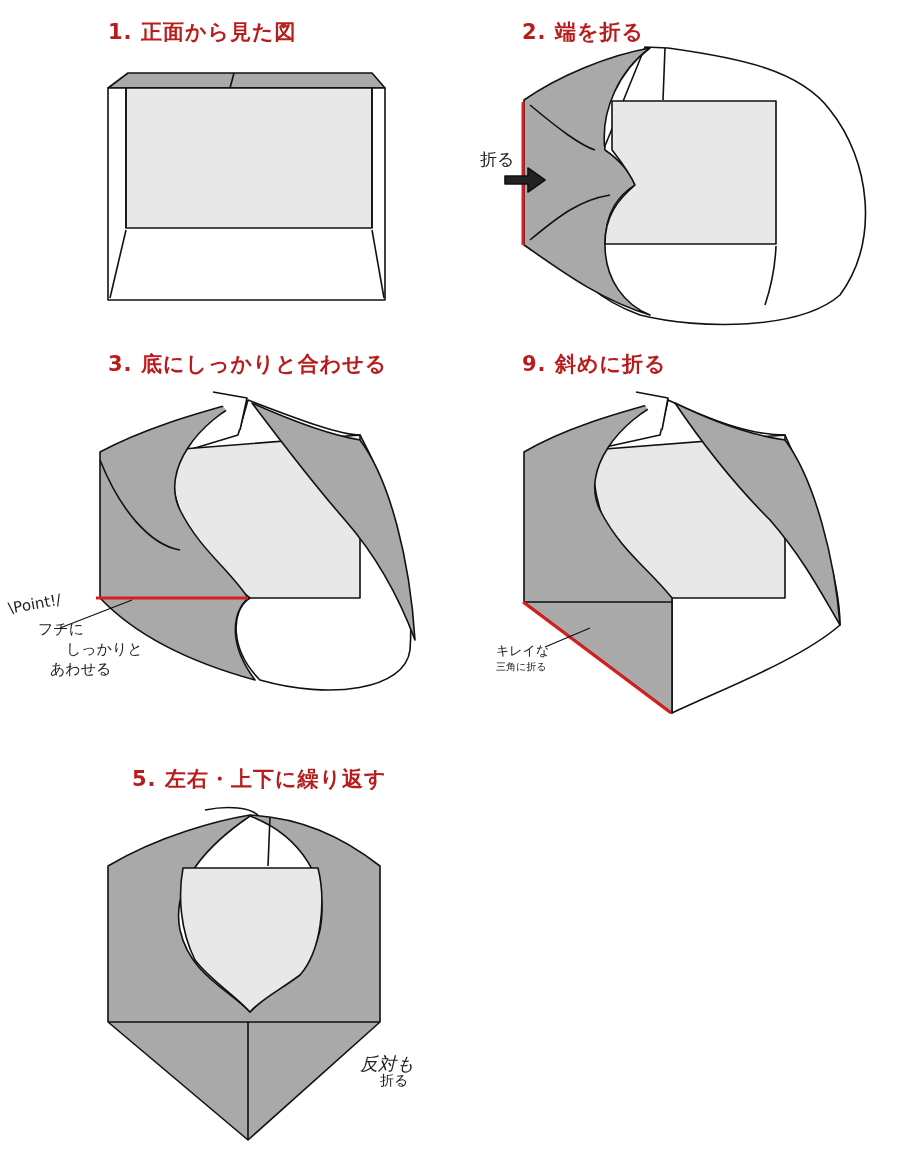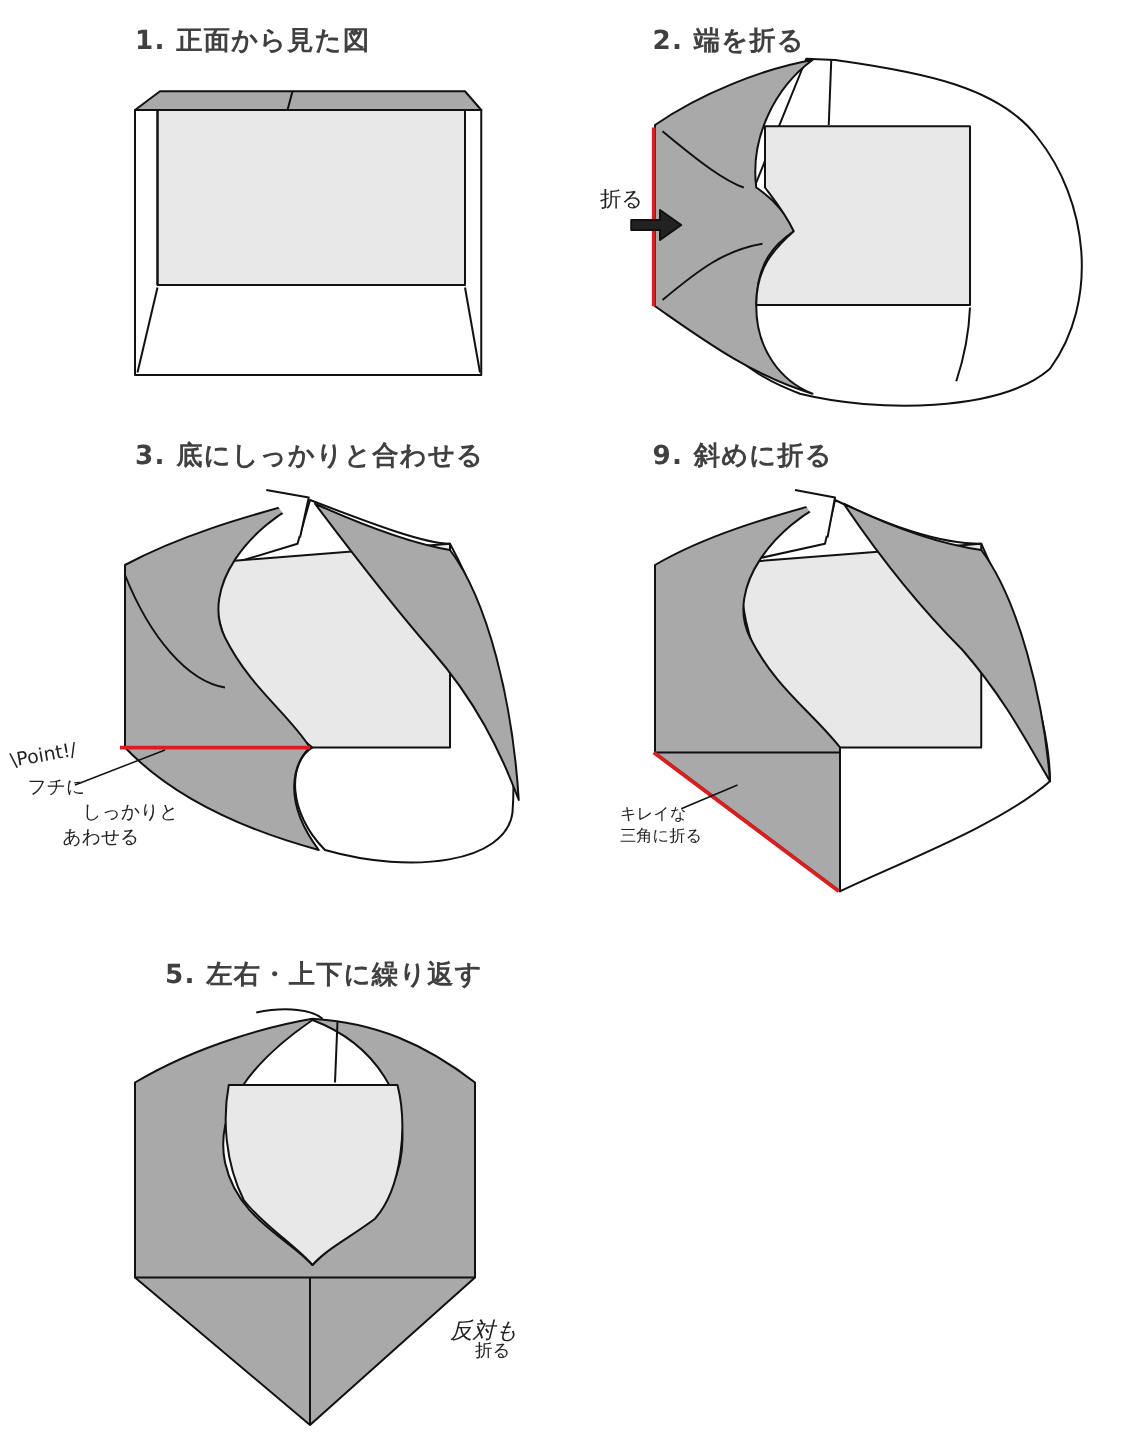--- a/index.html
+++ b/index.html
@@ -1,18 +1,18 @@
 <!DOCTYPE html>
 <html><head>
   <meta charset="utf-8">
   <style>
     html, body { margin: 0; padding: 0; background: #ffffff; }
     body { width: 900px; height: 1152px; position: relative; overflow: hidden;
            font-family: "DejaVu Sans", sans-serif; }
-    .step-title { position: absolute; font-size: 21px; color: #404040; font-weight: bold;
+    .step-title { position: absolute; font-size: 21px; color: #b91c1c; font-weight: bold;
                   letter-spacing: 1px; white-space: nowrap; }
     .note { position: absolute; font-size: 15px; color: #222; white-space: nowrap;
             font-family: "DejaVu Sans", sans-serif; }
     svg.panel { position: absolute; left: 0; top: 0; }
   </style>
 </head>
 <body>
 
 <div class="step-title" style="left:108px;top:18px;">1. 正面から見た図</div>
 <div class="step-title" style="left:522px;top:18px;">2. 端を折る</div>
@@ -84,21 +84,21 @@
     <line x1="248" y1="1022" x2="248" y2="1140" fill="none"></line>
   </g>
 
   <path d="M60,628 L132,600" stroke="#111" stroke-width="1.2" fill="none"></path>
   <path d="M545,647 L590,628" stroke="#111" stroke-width="1.2" fill="none"></path>
 </svg>
 
 <div class="note" style="left:480px;top:148px;font-size:17px;">折る</div>
 
 <div class="note" style="left:8px;top:595px;transform:rotate(-10deg);">\Point!/</div>
-<div class="note" style="left:22px;top:620px;">フチに</div>
+<div class="note" style="left:38px;top:620px;">フチに</div>
 <div class="note" style="left:26px;top:640px;margin-left:40px;">しっかりと</div>
 <div class="note" style="left:50px;top:660px;">あわせる</div>
 
 <div class="note" style="left:496px;top:642px;font-size:13px;text-align:right;">キレイな</div>
-<div class="note" style="left:496px;top:660px;font-size:13px;">三角に折る</div>
+<div class="note" style="left:496px;top:660px;font-size:10px;">三角に折る</div>
 
 <div class="note" style="left:360px;top:1052px;font-size:18px;font-style:italic;">反対も</div>
 <div class="note" style="left:380px;top:1072px;font-size:14px;">折る</div>
 
 </body></html>

